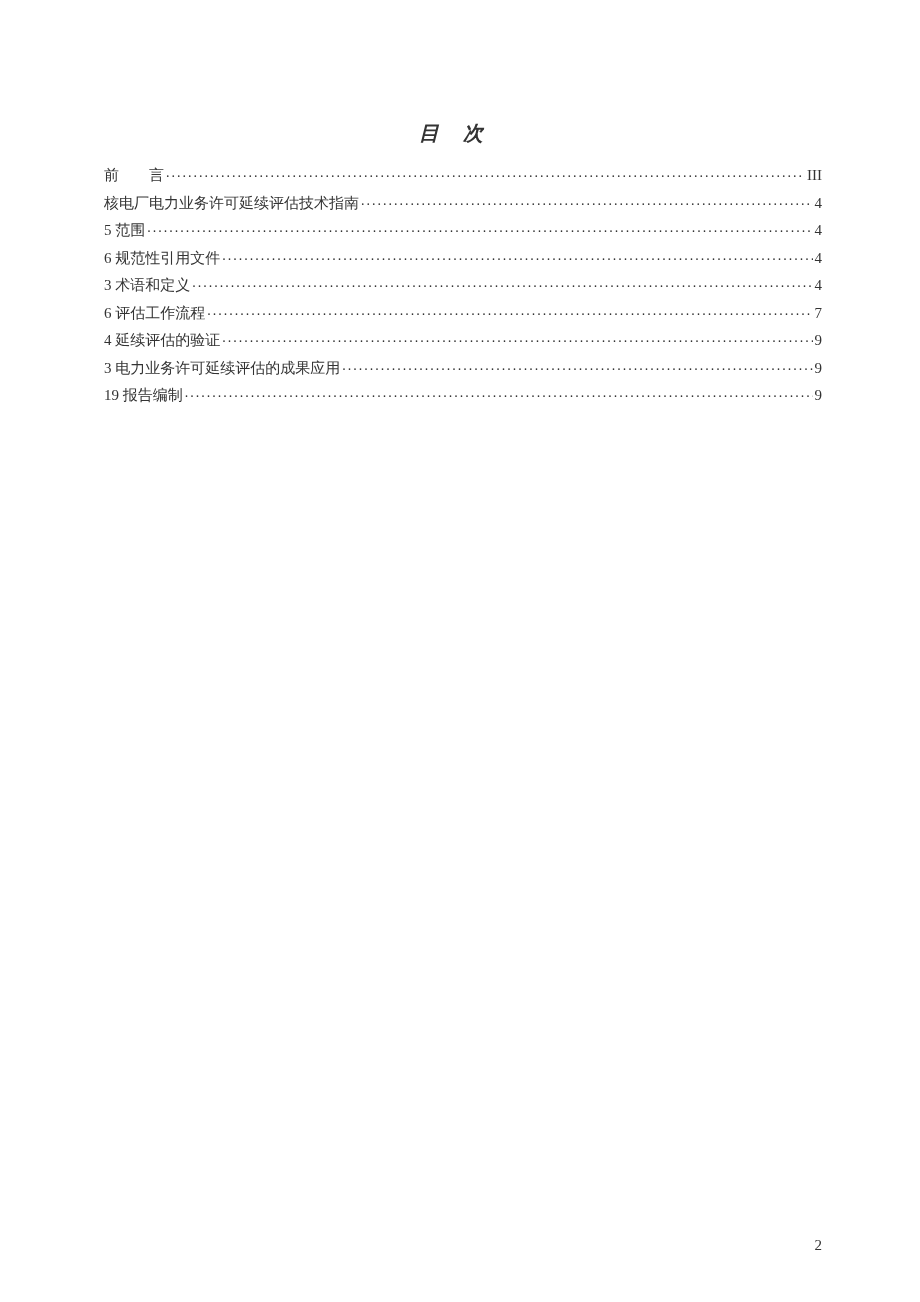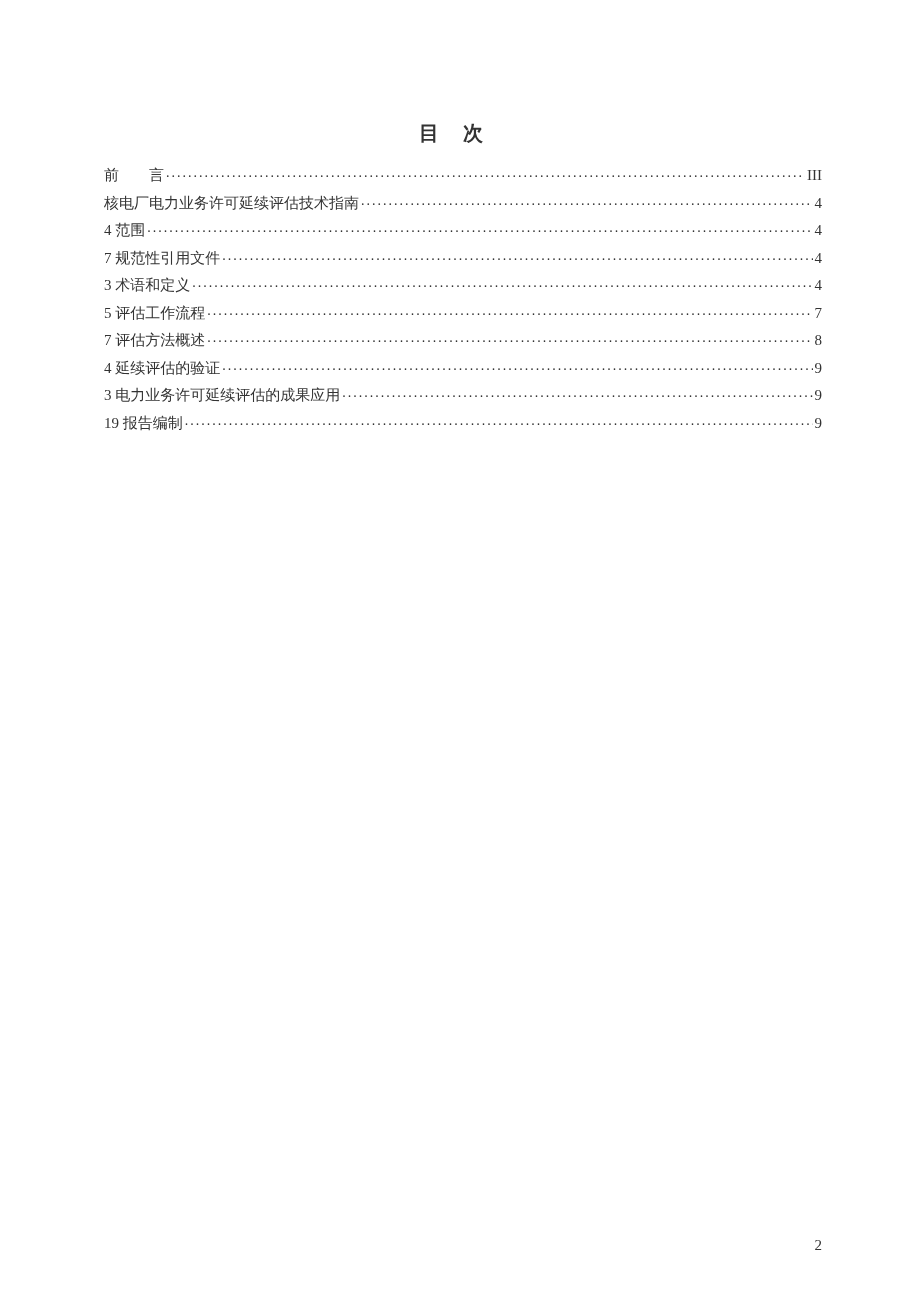--- a/index.html
+++ b/index.html
@@ -18,20 +18,21 @@
     .page-content {
       padding: 120px 98px 0 104px;
     }
     .toc-title {
       text-align: center;
       font-size: 20px;
       font-weight: bold;
       letter-spacing: 24px;
       margin-bottom: 18px;
       color: #333333;
+      font-style: italic;
     }
     .toc-list {
       font-size: 15px;
       line-height: 1.0;
       color: #333333;
     }
     .toc-entry {
       display: flex;
       align-items: baseline;
       white-space: nowrap;
@@ -85,43 +86,38 @@
         <span class="toc-label"><span class="preface-label">前</span><span class="preface-gap"></span><span class="preface-label">言</span></span>
         <span class="toc-dots"></span>
         <span class="toc-page">III</span>
       </div>
       <div class="toc-entry">
         <span class="toc-label">核电厂电力业务许可延续评估技术指南</span>
         <span class="toc-dots"></span>
         <span class="toc-page">4</span>
       </div>
       <div class="toc-entry">
-        <span class="toc-label">4 范围</span>
+        <span class="toc-label">5 范围</span>
         <span class="toc-dots"></span>
         <span class="toc-page">4</span>
       </div>
       <div class="toc-entry">
-        <span class="toc-label">7 规范性引用文件</span>
+        <span class="toc-label">6 规范性引用文件</span>
         <span class="toc-dots"></span>
         <span class="toc-page">4</span>
       </div>
       <div class="toc-entry">
         <span class="toc-label">3 术语和定义</span>
         <span class="toc-dots"></span>
         <span class="toc-page">4</span>
       </div>
       <div class="toc-entry">
-        <span class="toc-label">5 评估工作流程</span>
+        <span class="toc-label">6 评估工作流程</span>
         <span class="toc-dots"></span>
         <span class="toc-page">7</span>
-      </div>
-      <div class="toc-entry">
-        <span class="toc-label">7 评估方法概述</span>
-        <span class="toc-dots"></span>
-        <span class="toc-page">8</span>
       </div>
       <div class="toc-entry">
         <span class="toc-label">4 延续评估的验证</span>
         <span class="toc-dots"></span>
         <span class="toc-page">9</span>
       </div>
       <div class="toc-entry">
         <span class="toc-label">3 电力业务许可延续评估的成果应用</span>
         <span class="toc-dots"></span>
         <span class="toc-page">9</span>

